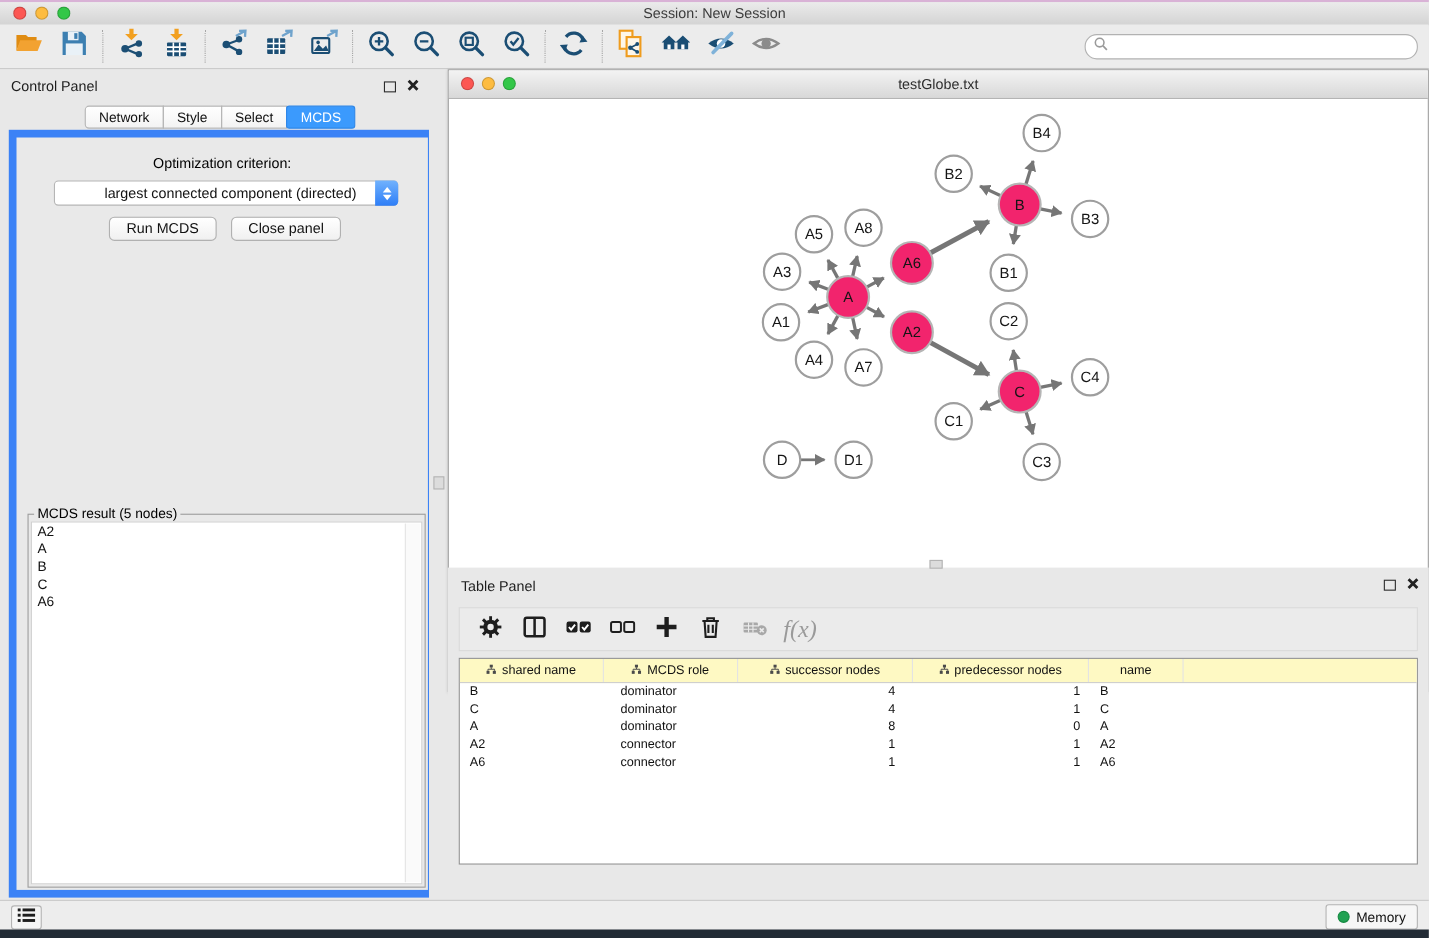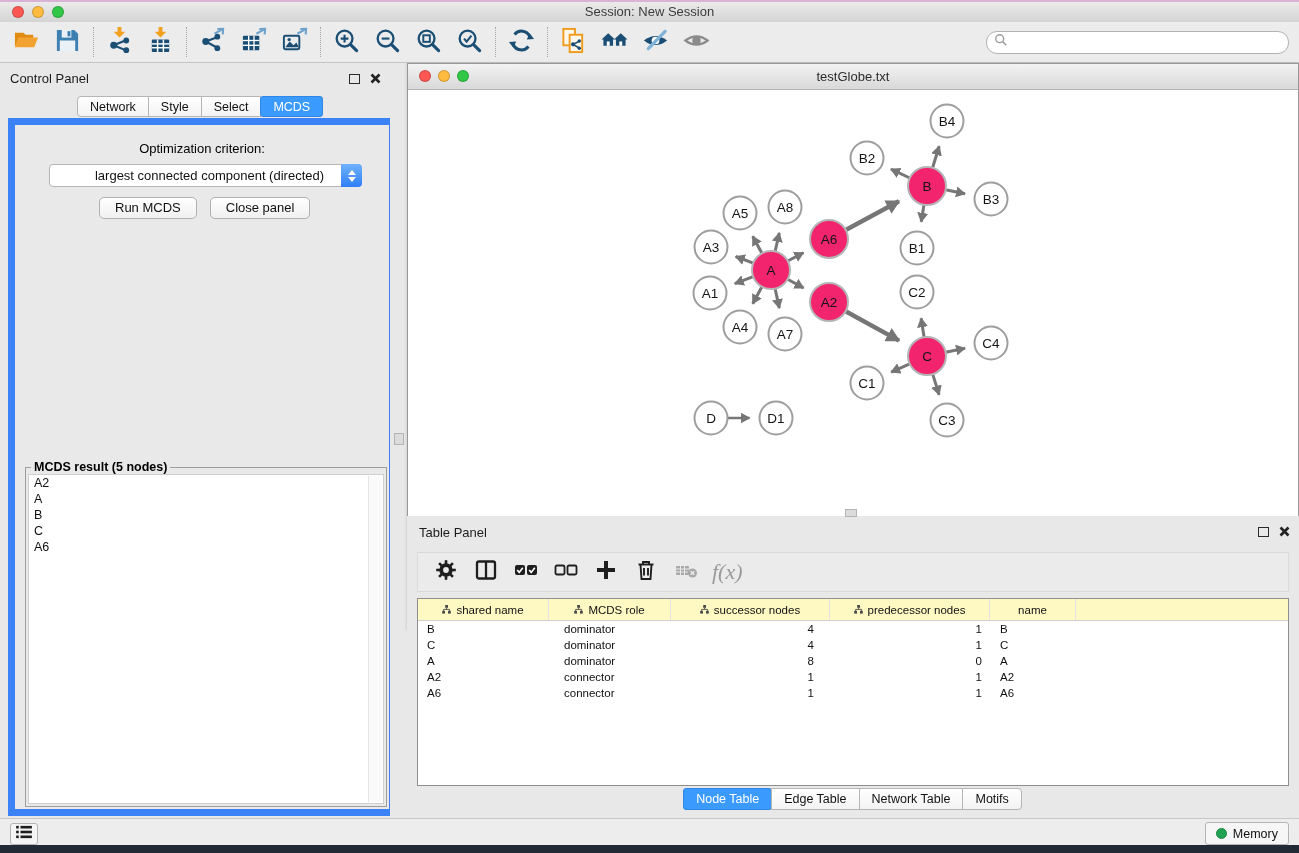--- a/index.html
+++ b/index.html
@@ -40,21 +40,21 @@
     border:1px solid #b5b5b5;border-radius:4px;box-sizing:border-box;font-size:13px;line-height:21px;
     padding-left:8px;color:#111;text-align:center;}
   .stepper{position:absolute;right:-1px;top:-1px;width:21px;height:23px;border-radius:0 4px 4px 0;
     background:linear-gradient(#71b2fd,#2e7ef7);display:flex;flex-direction:column;align-items:center;justify-content:center;gap:2px;}
   .tri-up{width:0;height:0;border-left:4px solid transparent;border-right:4px solid transparent;border-bottom:5px solid #fff;}
   .tri-down{width:0;height:0;border-left:4px solid transparent;border-right:4px solid transparent;border-top:5px solid #fff;}
   .cp-buttons{position:absolute;left:84px;top:72px;display:flex;gap:13px;}
   .btn{height:22px;border:1px solid #b1b1b1;border-radius:5px;background:linear-gradient(#fff,#f0f0f0);
     font-size:13px;padding:0 15px;line-height:20px;color:#111;}
   .result-fieldset{position:absolute;left:10px;top:342px;width:360px;height:338px;border:1px solid #9d9d9d;}
-  .result-legend{position:absolute;top:-8px;left:5px;background:#e9e9e9;padding:0 3px;font-size:12.5px;font-weight:bold;}
+  .result-legend{position:absolute;top:-8px;left:5px;background:#e9e9e9;padding:0 3px;font-size:12.5px;}
   .result-list{position:absolute;left:2px;right:2px;top:6px;bottom:2px;background:#fff;border:1px solid #cfcfcf;}
   .scrolltrack{position:absolute;top:1px;right:1px;bottom:1px;width:13px;background:#fafafa;border-left:1px solid #e4e4e4;}
   .list-item{font-size:12.5px;height:16px;line-height:16px;padding-left:5px;color:#111;}
   
   .v-splitter{left:390px;top:63px;width:17px;height:755px;background:#e8e8e8;}
   .v-grip{position:absolute;left:4px;top:370px;width:8px;height:10px;background:#dcdcdc;border:1px solid #b3b3b3;}
   .h-grip{left:845px;top:509px;width:10px;height:6px;background:#dcdcdc;border:1px solid #b3b3b3;z-index:5;}
   
   .net-window{left:407px;top:63px;width:892px;height:566px;background:#fff;border:1px solid #989898;
     box-sizing:border-box;box-shadow:0 1px 3px rgba(0,0,0,.18);}
@@ -624,26 +624,20 @@
     </div>
     <div class="td-row">
       <div class="td c0">A6</div>
         <div class="td c1">connector</div>
       <div class="td c2">1</div>
         <div class="td c3">1</div>
       <div class="td c4">A6</div>
         <div class="td cf"></div>
     </div>
   </div>
-  <div class="tp-tabs">
-    <div class="seg active">Node Table</div>
-    <div class="seg">Edge Table</div>
-    <div class="seg">Network Table</div>
-    <div class="seg">Motifs</div>
-  </div>
 </div>
 
 <div class="abs statusbar">
   <div class="list-btn">
     <span><svg viewBox="0 0 20 16" width="18" height="14">
           <g fill="#1e1e1e">
             <rect x="1" y="1" width="3" height="3"></rect>
             <rect x="6" y="1" width="13" height="3"></rect>
             <rect x="1" y="6.5" width="3" height="3"></rect>
             <rect x="6" y="6.5" width="13" height="3"></rect>

